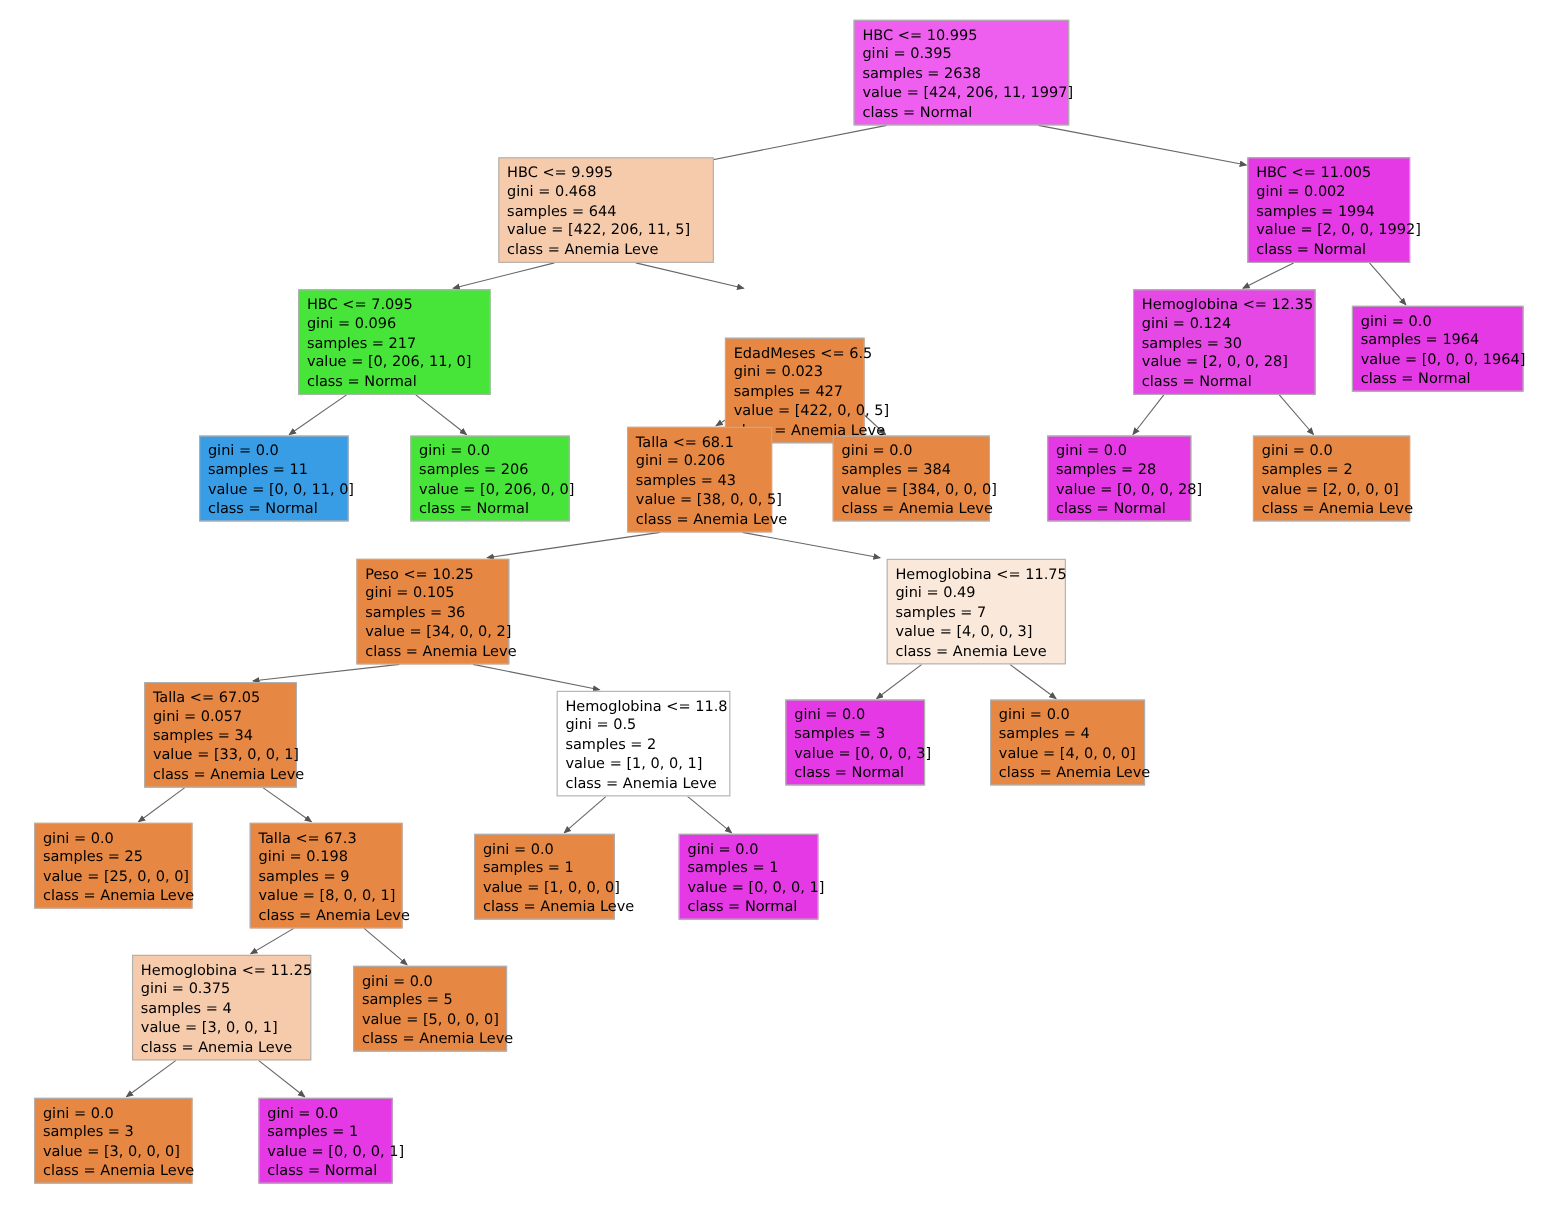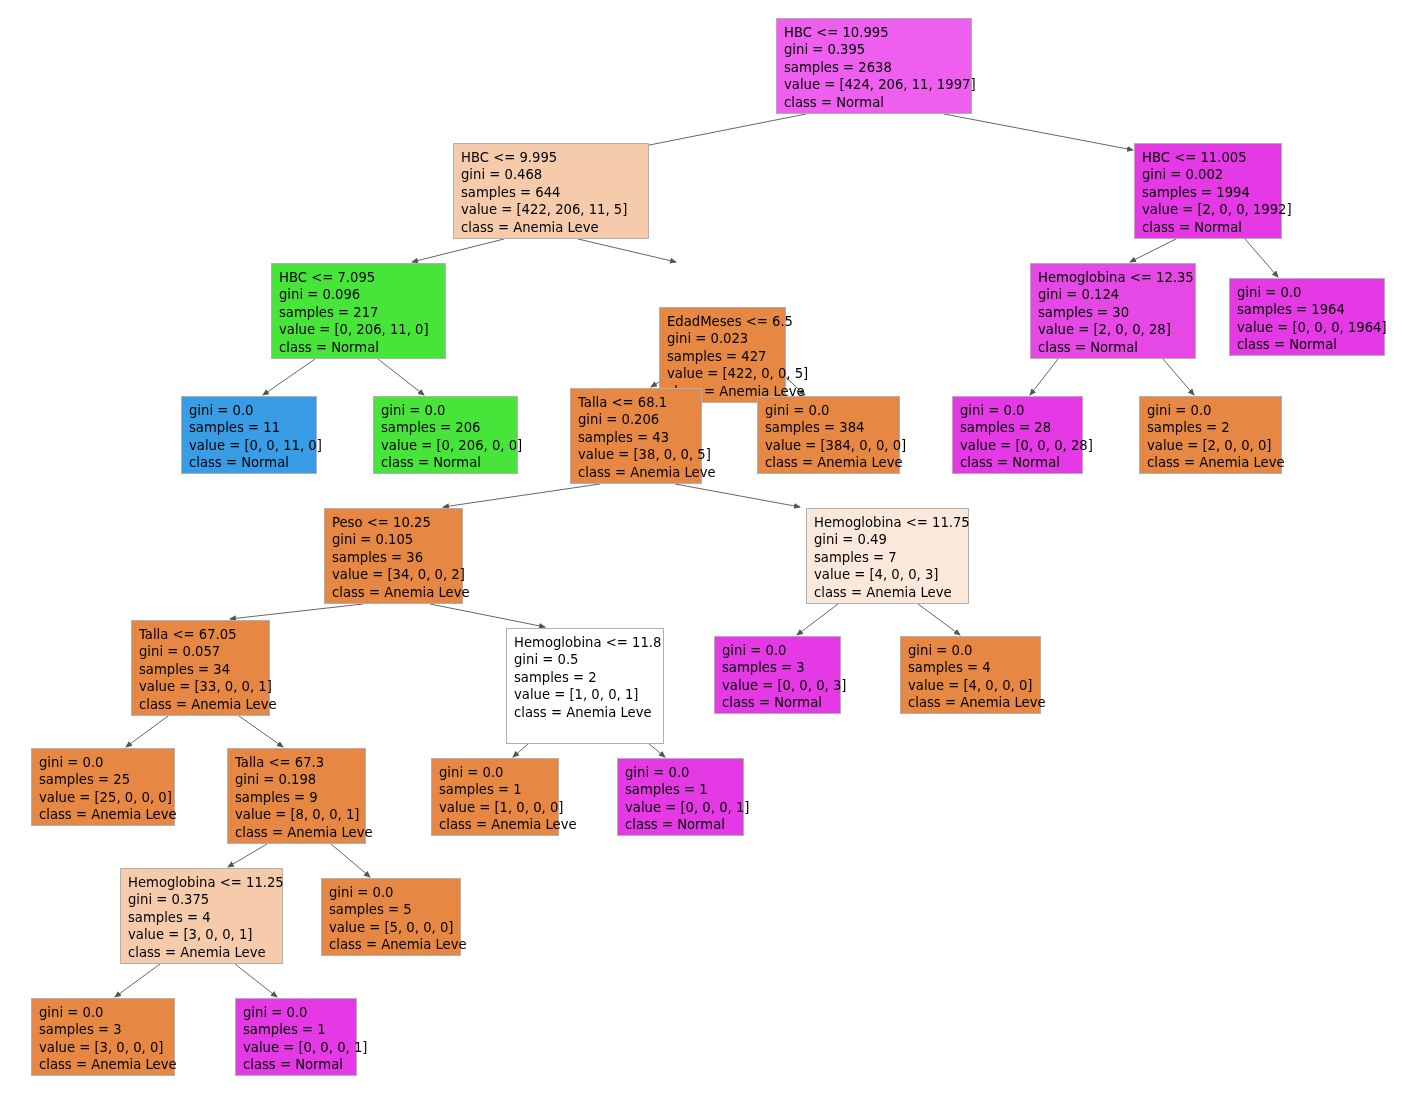--- a/index.html
+++ b/index.html
@@ -177,21 +177,21 @@
         <span class="ln">value = [4, 0, 0, 3]</span>
         <span class="ln">class = Anemia Leve</span>
       </div>
       <div class="node" style="left: 131px; top: 620px; width: 139px; height: 96px; background: rgb(230, 136, 67);">
         <span class="ln">Talla &lt;= 67.05</span>
         <span class="ln">gini = 0.057</span>
         <span class="ln">samples = 34</span>
         <span class="ln">value = [33, 0, 0, 1]</span>
         <span class="ln">class = Anemia Leve</span>
       </div>
-      <div class="node" style="left: 506px; top: 628px; width: 158px; height: 116px; background: rgb(255, 255, 255);">
+      <div class="node" style="left: 506px; top: 628px; width: 158px; height: 96px; background: rgb(255, 255, 255);">
         <span class="ln">Hemoglobina &lt;= 11.8</span>
         <span class="ln">gini = 0.5</span>
         <span class="ln">samples = 2</span>
         <span class="ln">value = [1, 0, 0, 1]</span>
         <span class="ln">class = Anemia Leve</span>
       </div>
       <div class="node" style="left: 714px; top: 636px; width: 127px; height: 78px; background: rgb(229, 57, 229);">
         <span class="ln">gini = 0.0</span>
         <span class="ln">samples = 3</span>
         <span class="ln">value = [0, 0, 0, 3]</span>

